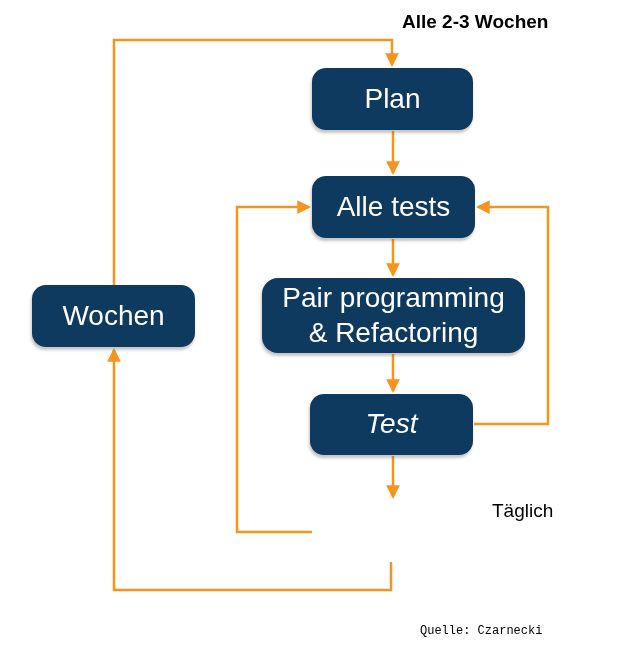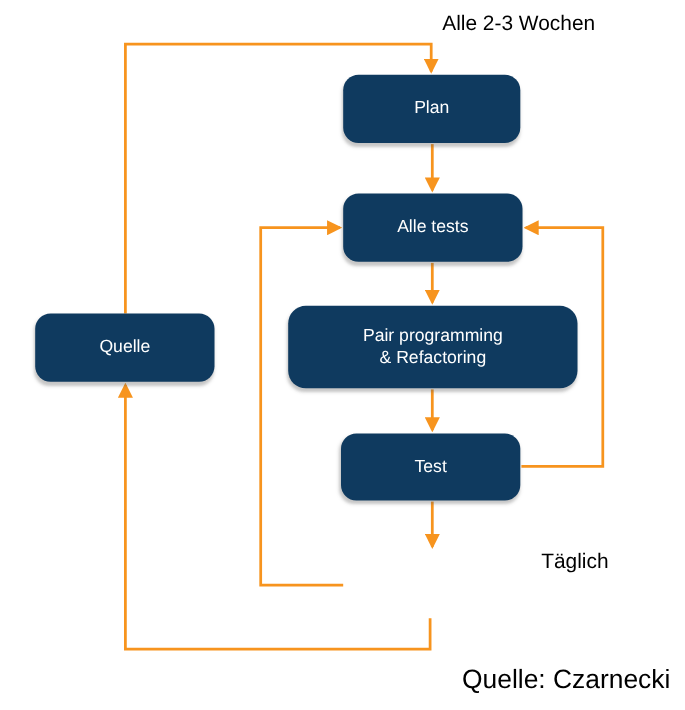--- a/index.html
+++ b/index.html
@@ -35,43 +35,43 @@
     background: var(--c-node-fill, #0f3a5f);
     color: var(--c-node-text, #ffffff);
     border-radius: 14px;
     display: flex;
     align-items: center;
     justify-content: center;
     text-align: center;
     box-shadow: -1px 3px 3px rgba(90, 90, 90, 0.35);
   }
   .node-label {
-    font-size: 16px;
+    font-size: 28px;
     line-height: 1.22;
     white-space: pre-line;
   }
 
   #node-plan        { left: 312px; top:  68px; width: 161px; height: 62px; }
   #node-write-tests { left: 312px; top: 176px; width: 163px; height: 62px; }
   #node-pair        { left: 262px; top: 278px; width: 263px; height: 75px; border-radius: 16px; }
-  #node-test        { left: 310px; top: 394px; width: 163px; height: 61px; }
+  #node-test        { left: 310px; top: 394px; width: 163px; height: 61px; font-style: italic; }
   #node-integration { left: 313px; top: 500px; width: 162px; height: 62px; }
   #node-release     { left:  32px; top: 285px; width: 163px; height: 62px; }
 
   
   .annotation {
     position: absolute;
     z-index: 3;
     color: var(--c-annotation-text, #000000);
     font-size: 19px;
     white-space: nowrap;
   }
-  #ann-cycle  { left: 402px; top:  11px; }
+  #ann-cycle  { left: 402px; top:  11px; font-weight: bold; }
   #ann-daily  { left: 492px; top: 500px; }
-  #ann-source { left: 420px; top: 604px; font-size: 24px; }
+  #ann-source { left: 420px; top: 624px; font-size: 12px; font-family: Liberation Mono, monospace; }
 </style>
 </head>
 <body>
 
 <div class="canvas">
 
   <svg class="edges-layer" viewBox="0 0 623 645" xmlns="http://www.w3.org/2000/svg" aria-hidden="true">
     <defs>
       <marker id="ah" viewBox="0 0 10 10" refX="8.5" refY="5" markerWidth="5.5" markerHeight="5.5" orient="auto">
         <path class="arrowhead" d="M0,0 L10,5 L0,10 z"></path>
@@ -100,21 +100,21 @@
     <span class="node-label">Pair programming
 &amp; Refactoring</span>
   </div>
 
   <div class="node" id="node-test">
     <span class="node-label">Test</span>
   </div>
 
 
   <div class="node" id="node-release">
-    <span class="node-label">Quelle</span>
+    <span class="node-label">Wochen</span>
   </div>
 
   <div class="annotation" id="ann-cycle">Alle 2-3 Wochen</div>
 
   <div class="annotation" id="ann-daily">Täglich</div>
 
   <div class="annotation" id="ann-source">Quelle: Czarnecki</div>
 
 </div>
 

